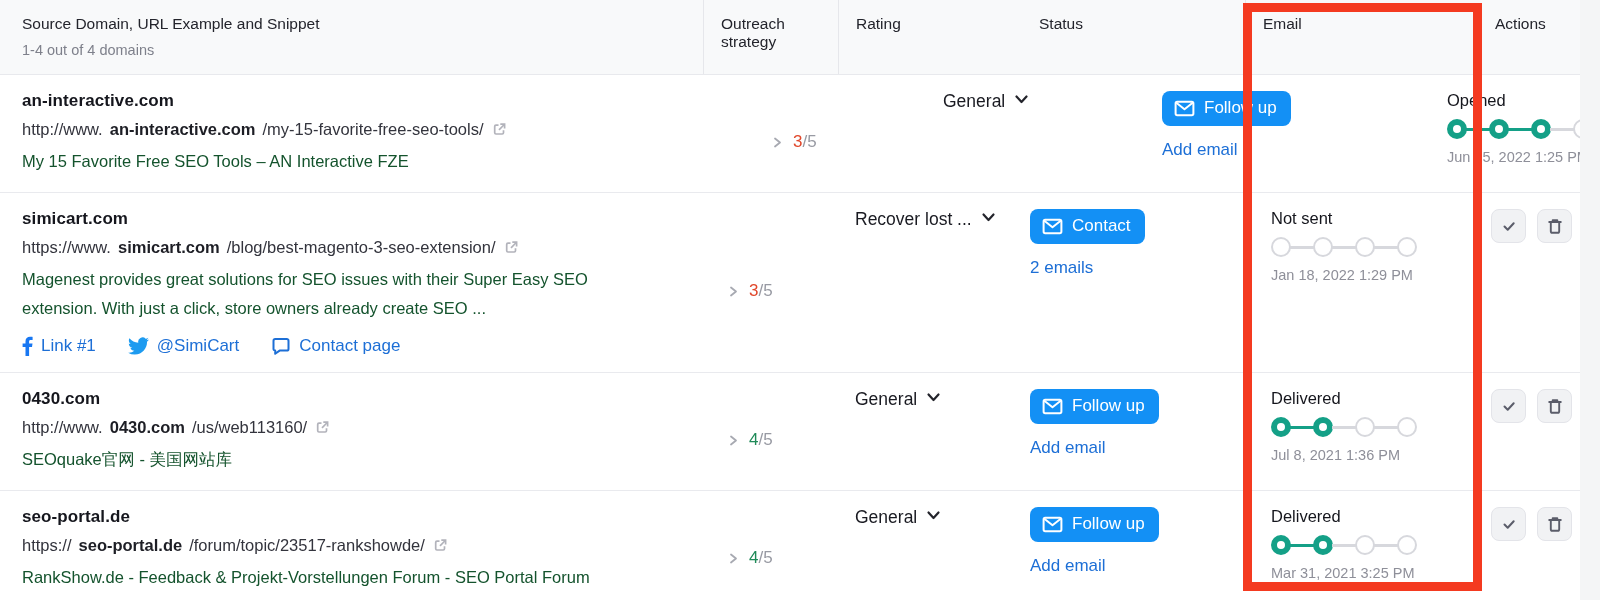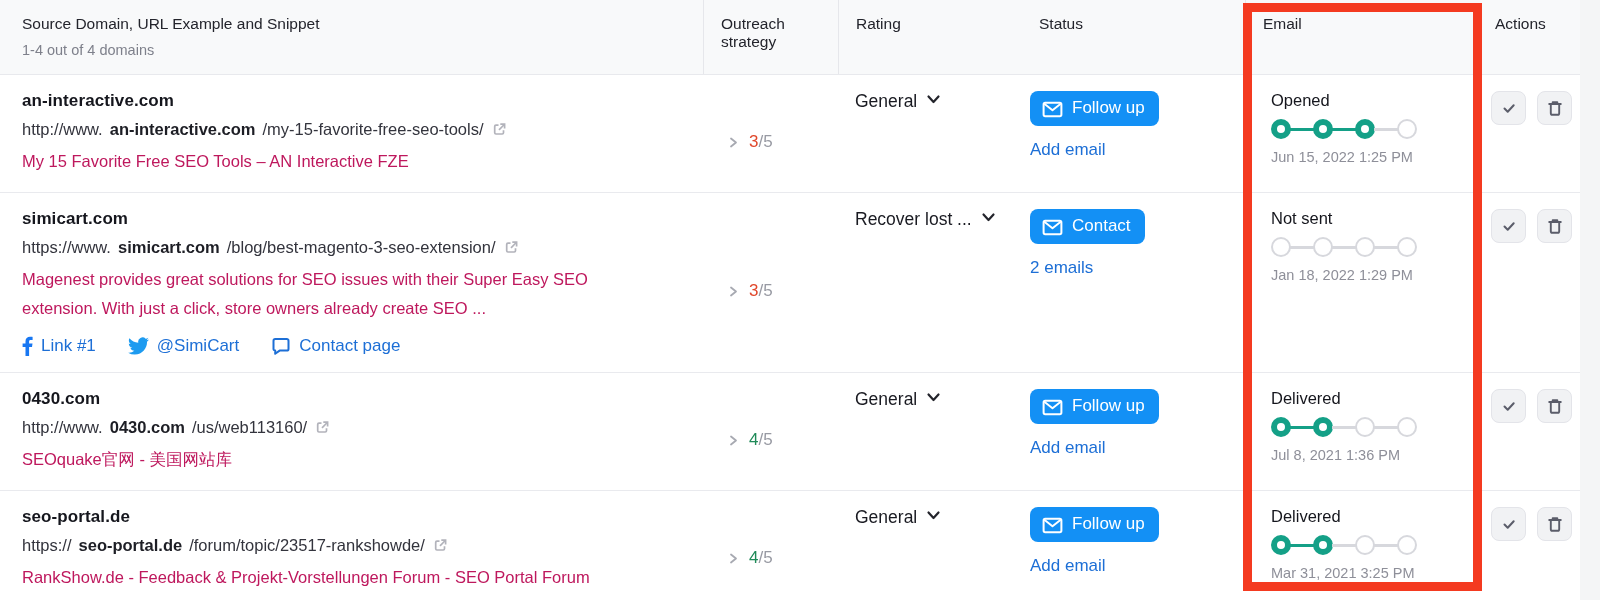--- a/index.html
+++ b/index.html
@@ -15,37 +15,37 @@
   .hcell.bordered { border-left:1px solid #e6e7eb; }
   .hsub { margin-top:9px; font-size:14.5px; color:#7e808b; }
 
   
   .row { border-bottom:1px solid #e9eaee; background:#fff; }
   .row > div { padding-top:16px; }
   .cell-domain { padding-left:22px; padding-right:40px; padding-bottom:16px; }
   .domain-name { font-size:17px; font-weight:700; color:#15161d; letter-spacing:.1px; }
   .url-line { margin-top:9px; font-size:16.5px; color:#33343d; display:flex; align-items:center; gap:7px; }
   .url-line .b { font-weight:700; color:#1d1e25; }
-  .snippet { margin-top:8px; font-size:16.5px; line-height:29px; color:#be185d; max-width:645px; }
+  .snippet { margin-top:8px; font-size:16.5px; line-height:29px; color:#14532d; max-width:645px; }
   .social { display:flex; gap:32px; margin-top:13px; align-items:center; }
   .social-link { display:inline-flex; align-items:center; gap:8px; font-size:17px; color:#1d6fd6; cursor:pointer; }
   .social-link svg { flex:0 0 auto; }
 
   .cell-rating { display:flex; gap:10px; padding-left:24px; align-items:center; }
   .rating-chevron { margin-top:5px; }
   .rating-val { font-size:17px; }
   .tone-bad .rating-num { color:#e0472b; }
   .tone-good .rating-num { color:#1f8a58; }
   .rating-denom { color:#989aa3; }
 
   .cell-strategy { padding-left:17px; font-size:17.5px; color:#191a21; }
   .strategy-wrap { display:inline-flex; gap:9px; cursor:pointer; }
 
   .cell-email { padding-left:17px; }
-  .email-btn { display:inline-flex; align-items:flex-end; gap:9px; background:#1390f5; color:#fff;
+  .email-btn { display:inline-flex; align-items:center; gap:9px; background:#1390f5; color:#fff;
                border:none; border-radius:8px; padding:7px 14px 8px 12px; font-size:17px;
                font-family:"Liberation Sans",sans-serif; cursor:pointer; }
   .email-link { margin-top:14px; font-size:17px; color:#1d6fd6; cursor:pointer; }
 
   .cell-status { padding-left:26px; }
   .status-label { font-size:16.5px; color:#15161d; }
   .stepper { display:flex; align-items:center; margin:9px 0 10px 0; width:146px; }
   .dot { width:20px; height:20px; border-radius:50%; background:#fff; border:2px solid #d7d8dd; flex:0 0 auto; }
   .dot.filled { border:6px solid #14a087; }
   .conn { height:3px; flex:1 1 auto; background:#d7d8dd; margin:0 -1px; }
@@ -71,21 +71,21 @@
     <div class="hsub">1-4 out of 4 domains</div>
   </div>
   <div class="hcell bordered">Outreach strategy</div>
   <div class="hcell bordered">Rating</div>
   <div class="hcell" style="padding-left:26px;">Status</div>
   <div class="hcell bordered">Email</div>
   <div class="hcell" style="padding-left:20px;">Actions</div>
 </div>
 
 <div id="tbody">
-  <div class="grid row" style="min-height: 114px;">
+  <div class="grid row" style="min-height: 114px; gap: 44px;">
     <div class="cell-domain">
       <div class="domain-name">an-interactive.com</div>
       <div class="url-line">
         <span>http://www.</span>
           <span class="b">an-interactive.com</span>
           <span>/my-15-favorite-free-seo-tools/</span>
         <span style="display:inline-flex;">
           <svg width="17" height="17" viewBox="0 0 17 17" fill="none" stroke="#b2b3bb" stroke-width="1.7">
             <path d="M7.5 4.2H5a1.3 1.3 0 0 0-1.3 1.3v6.2A1.3 1.3 0 0 0 5 13h6.2a1.3 1.3 0 0 0 1.3-1.3V9.2"></path>
             <path d="M9.3 3.2h4.3v4.3"></path>

